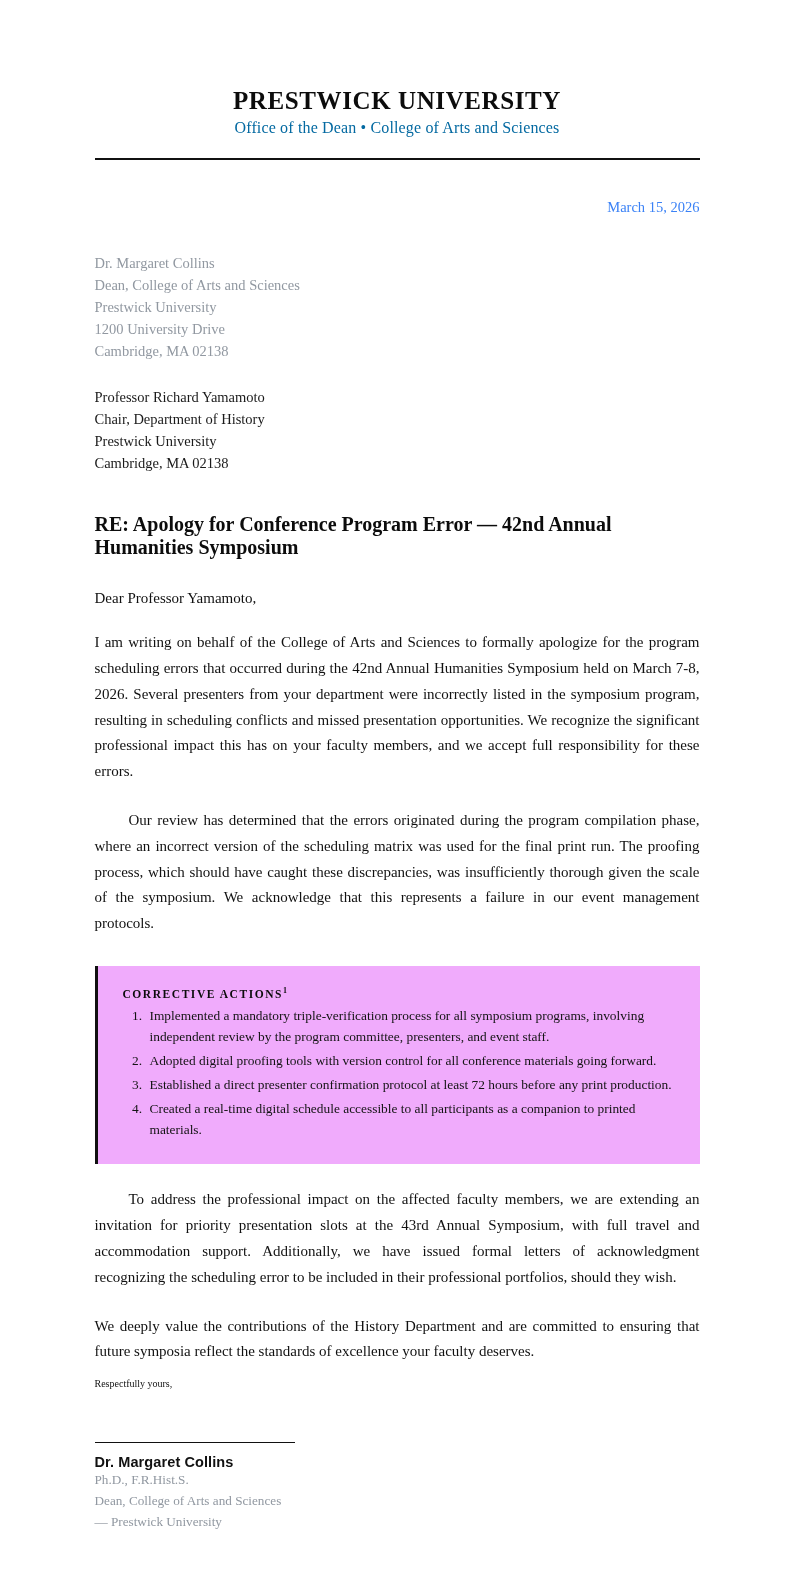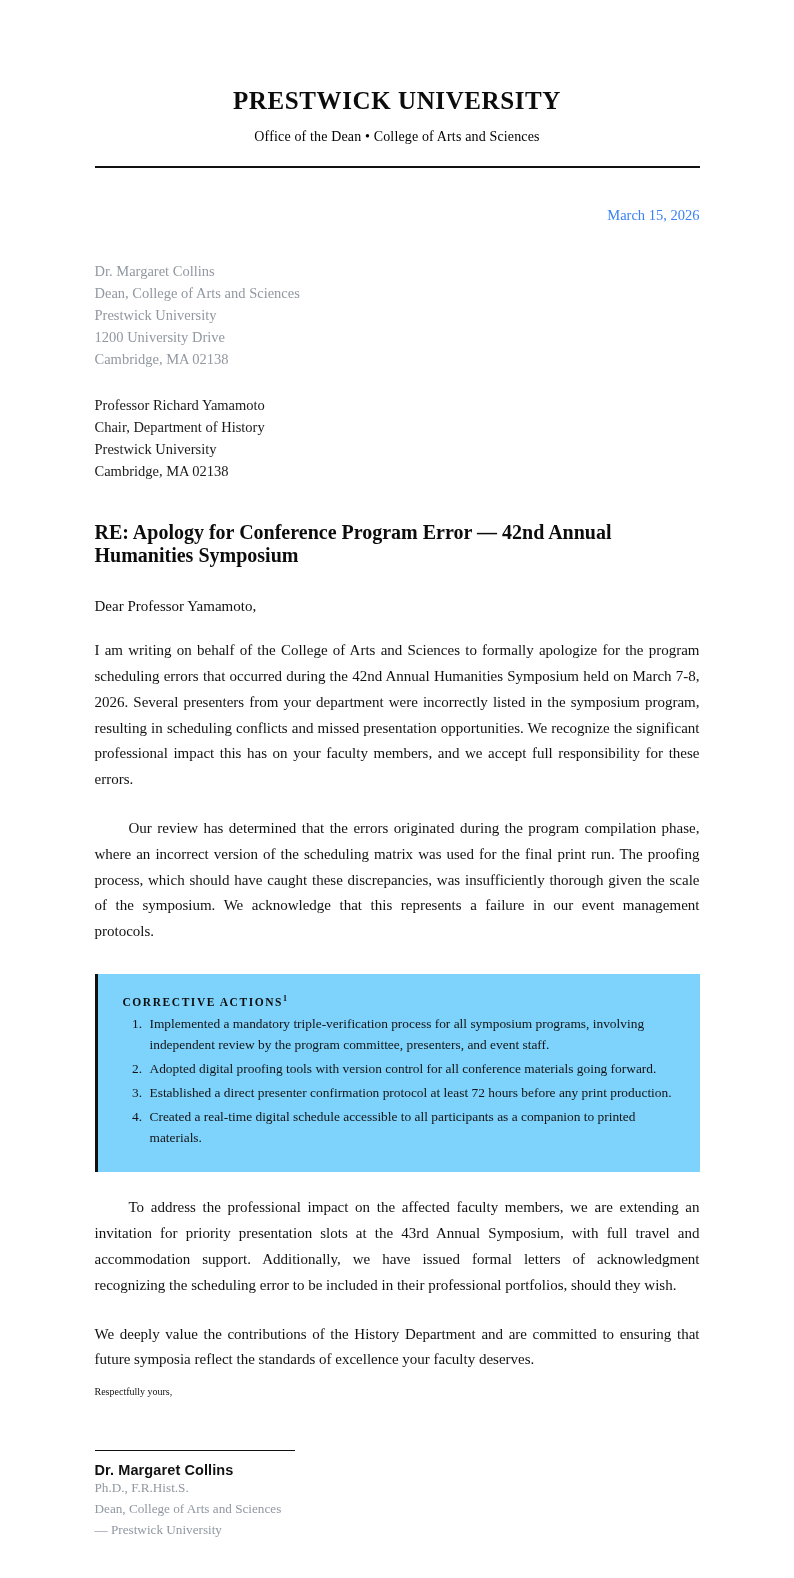--- a/index.html
+++ b/index.html
@@ -39,23 +39,23 @@
     font-family: "Liberation Serif", "DejaVu Serif", serif;
     font-size: 25px;
     font-weight: bold;
     letter-spacing: 0.6px;
     color: #0c0c0c;
     line-height: 1.2;
     margin: 0;
   }
   .org-sub {
     font-family: "Liberation Serif", "DejaVu Serif", serif;
-    font-size: 14px;
-    color: #000000;
-    margin-top: 13px;
+    font-size: 16px;
+    color: #0369a1;
+    margin-top: 3px;
     letter-spacing: 0.15px;
   }
   .head-rule {
     border-top: 2.4px solid #111111;
     margin-top: 21px;
   }
 
   
   .date-line {
     text-align: right;
@@ -101,21 +101,21 @@
     color: #111111;
   }
   p.body-para.indented {
     text-indent: 34px;
   }
   p.body-para.noindent { text-indent: 0; }
 
   
   .callout {
     margin-top: 29px;
-    background: #7dd3fc;
+    background: #f0abfc;
     border-left: 3.4px solid #111111;
     padding: 22px 26px 24px 22px;
     box-sizing: border-box;
   }
   .callout-title {
     font-size: 11.5px;
     font-weight: bold;
     letter-spacing: 1.55px;
     color: #0c0c0c;
     text-transform: uppercase;

